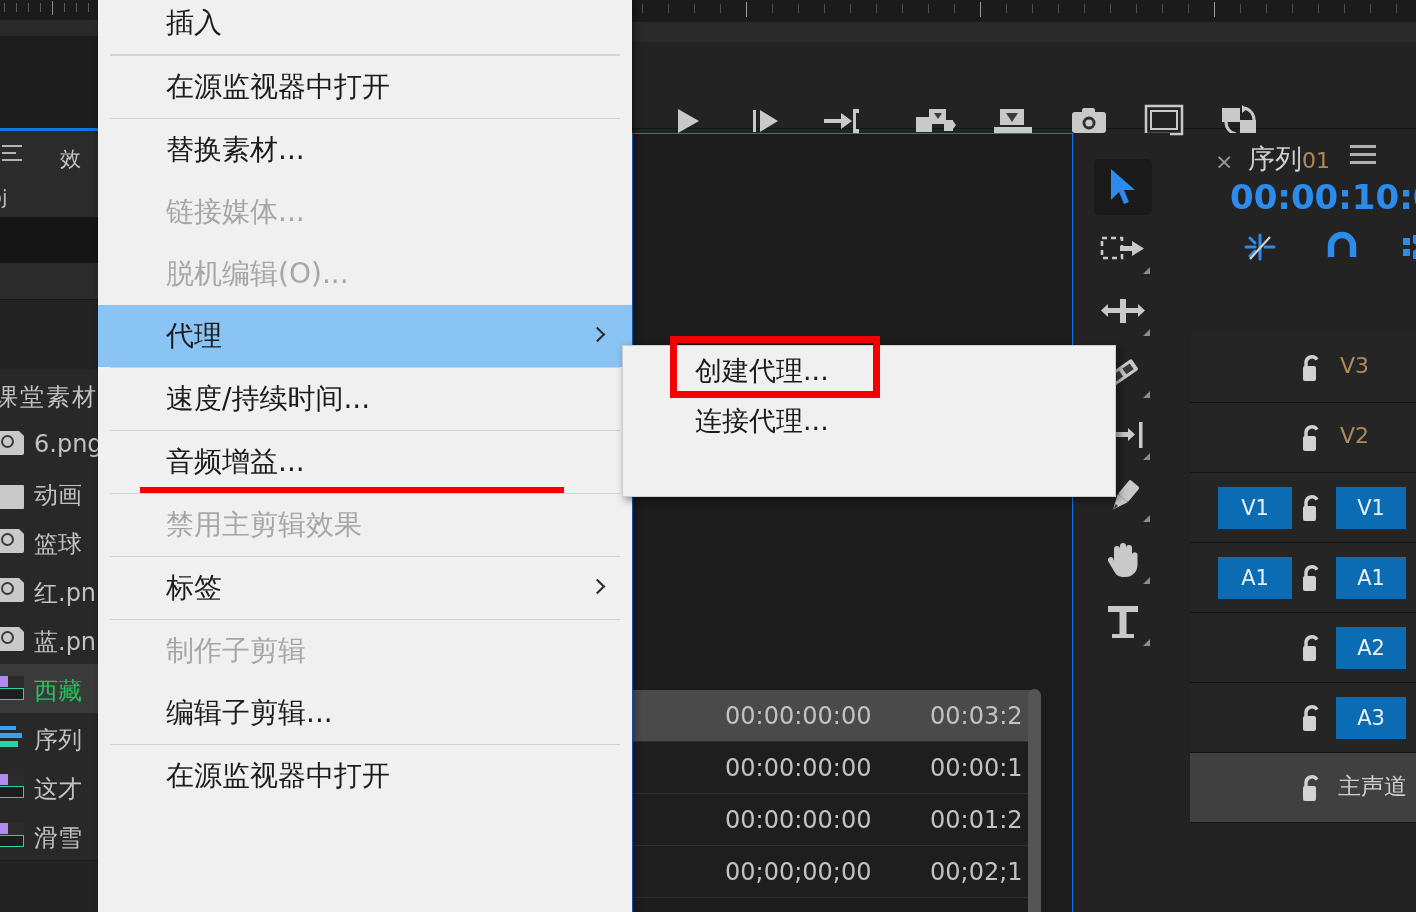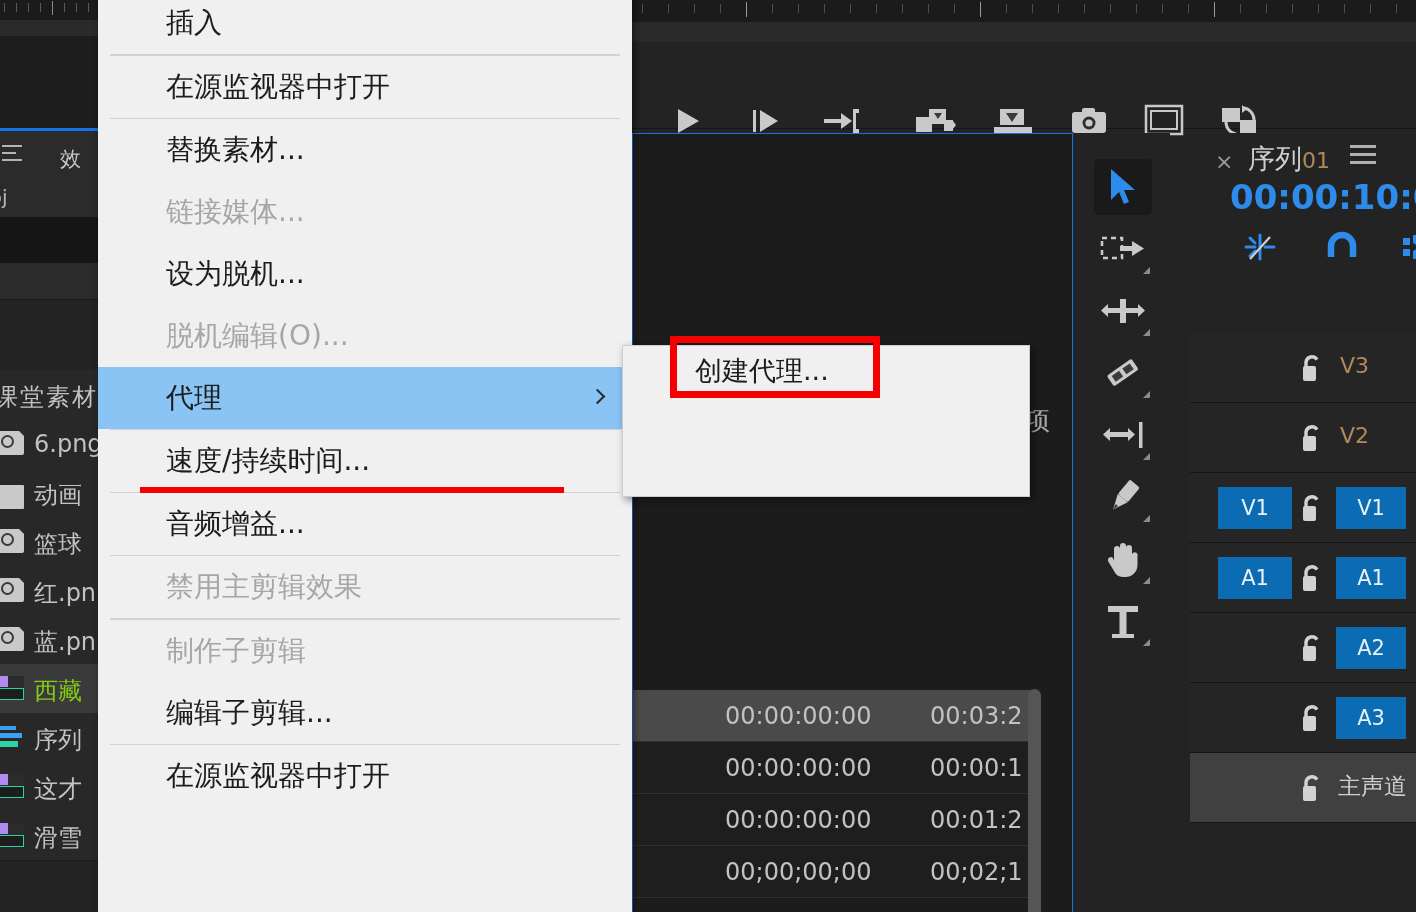--- a/index.html
+++ b/index.html
@@ -72,21 +72,21 @@
   }
   .left-row {
     position:absolute; left:0; width:98px; height:49px;
     border-bottom:1px solid #1c1c1c;
     background:#282828;
     color:#c2c2c2;
     font-size:24px;
     white-space:nowrap;
     overflow:hidden;
   }
-  .left-row.sel { background:#3a3a3a; color:#84cc16;font-family:Liberation Serif, serif; }
+  .left-row.sel { background:#3a3a3a; color:#22c55e;font-family:Liberation Serif, serif; }
   .left-row .rlabel {
     position:absolute; left:34px; top:11px; font-size:24px; white-space:nowrap;
   }
   .left-row .ricon {
     position:absolute; left:-2px; top:12px; width:26px; height:24px;
   }
   
   .ic-img { background:#c9c9c9; border-radius:2px; position:relative; }
   .ic-img::after {
     content:""; position:absolute; left:3px; top:4px; width:9px; height:9px;
@@ -236,21 +236,21 @@
     border-right:2.5px solid #2a2a2a; border-top:2.5px solid #2a2a2a;
     transform:rotate(45deg);
   }
   .sep { height:1px; background:#d2d2d2; margin:0 12px; }
   .red-underline {
     position:absolute; left:42px; width:424px; height:6px; background:#f40000;
   }
 
   
   .sub-menu {
-    position:absolute; left:622px; top:345px; width:408px; height:152px;
+    position:absolute; left:622px; top:345px; width:494px; height:152px;
     background:#f0f0f0; border:1px solid #cdcdcd; box-sizing:border-box;
     box-shadow: 3px 3px 8px rgba(0,0,0,0.45);
   }
   .sub-mi {
     height:50px; line-height:50px; font-size:27px; color:#1c1c1c; padding-left:72px;
     white-space:nowrap;
   }
   .red-box {
     position:absolute; left:670px; top:336px; width:210px; height:62px;
     border:7px solid #f40000; box-sizing:border-box; pointer-events:none;
@@ -643,36 +643,37 @@
   </div>
 
   <div class="ctx-menu" id="ctx-menu">
       <div class="mi"><span>插入</span></div>
       <div class="sep"></div>
       <div class="sep"></div>
       <div class="mi"><span>在源监视器中打开</span></div>
       <div class="sep"></div>
       <div class="mi"><span>替换素材...</span></div>
       <div class="mi disabled"><span>链接媒体...</span></div>
-      <div class="mi"><span>设为脱机...</span></div>
       <div class="mi disabled"><span>脱机编辑(O)...</span></div>
       <div class="mi sel"><span>代理</span><span class="arrow"></span></div>
       <div class="sep"></div>
       <div class="mi"><span>速度/持续时间...</span></div>
       <div class="sep"></div>
       <div class="mi"><span>音频增益...</span></div>
       <div class="sep"></div>
       <div class="mi disabled"><span>禁用主剪辑效果</span></div>
       <div class="sep"></div>
+      <div class="mi"><span>标签</span><span class="arrow"></span></div>
       <div class="sep"></div>
       <div class="mi disabled"><span>制作子剪辑</span></div>
       <div class="mi"><span>编辑子剪辑...</span></div>
       <div class="sep"></div>
       <div class="mi"><span>在源监视器中打开</span></div>
       <div class="red-underline" style="top: 495px;"></div>
     </div>
 
   <div class="sub-menu" id="sub-menu">
       <div class="sub-mi"><span>创建代理...</span></div>
+      <div class="sub-mi"><span>连接代理...</span></div>
     </div>
   <div class="red-box"></div>
 
 </div>
 
 </body></html>

